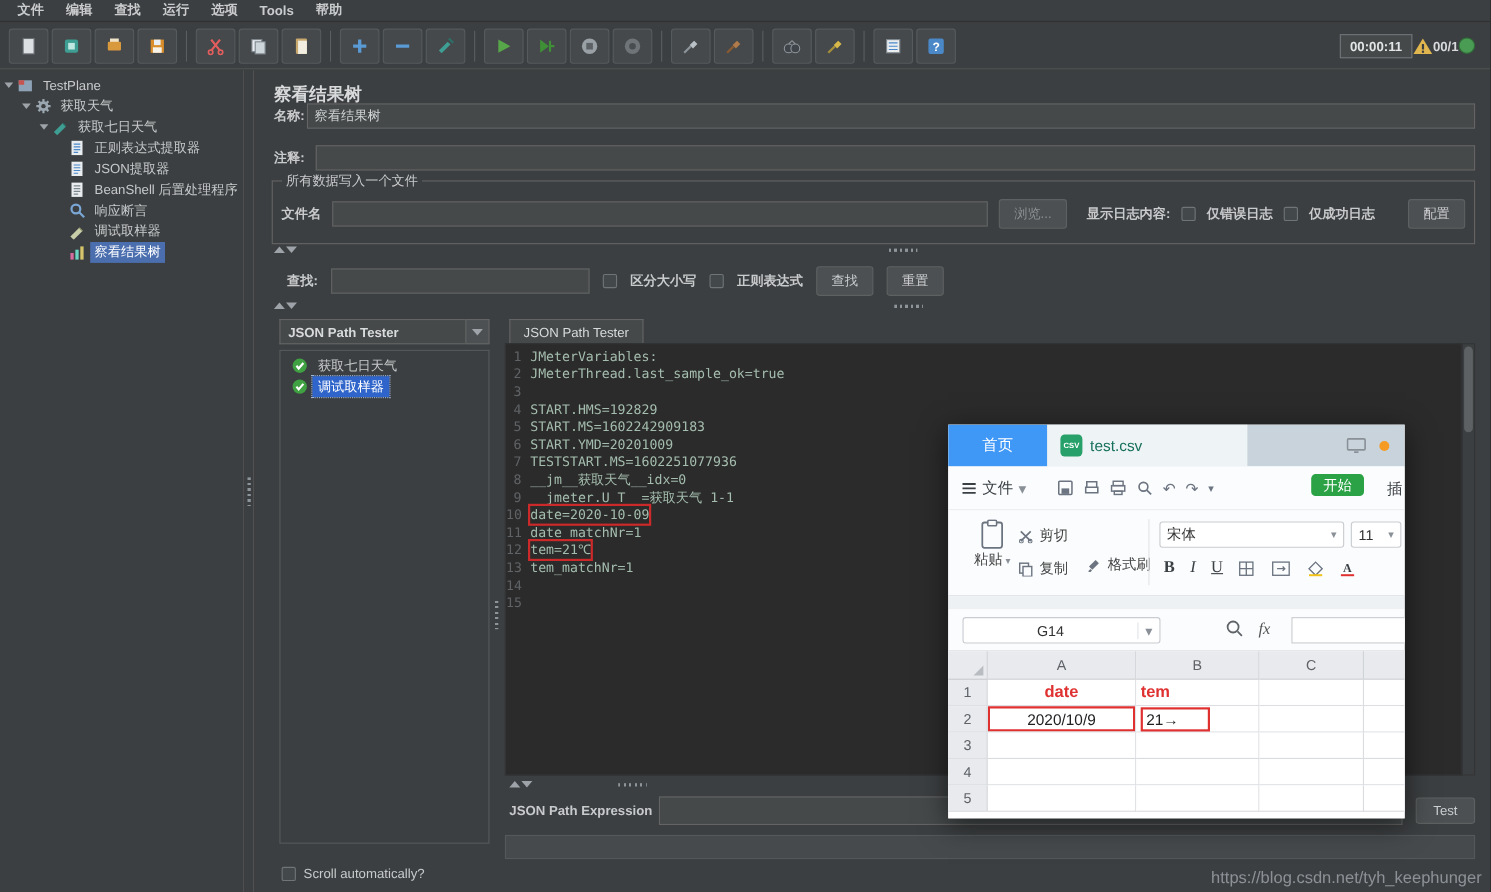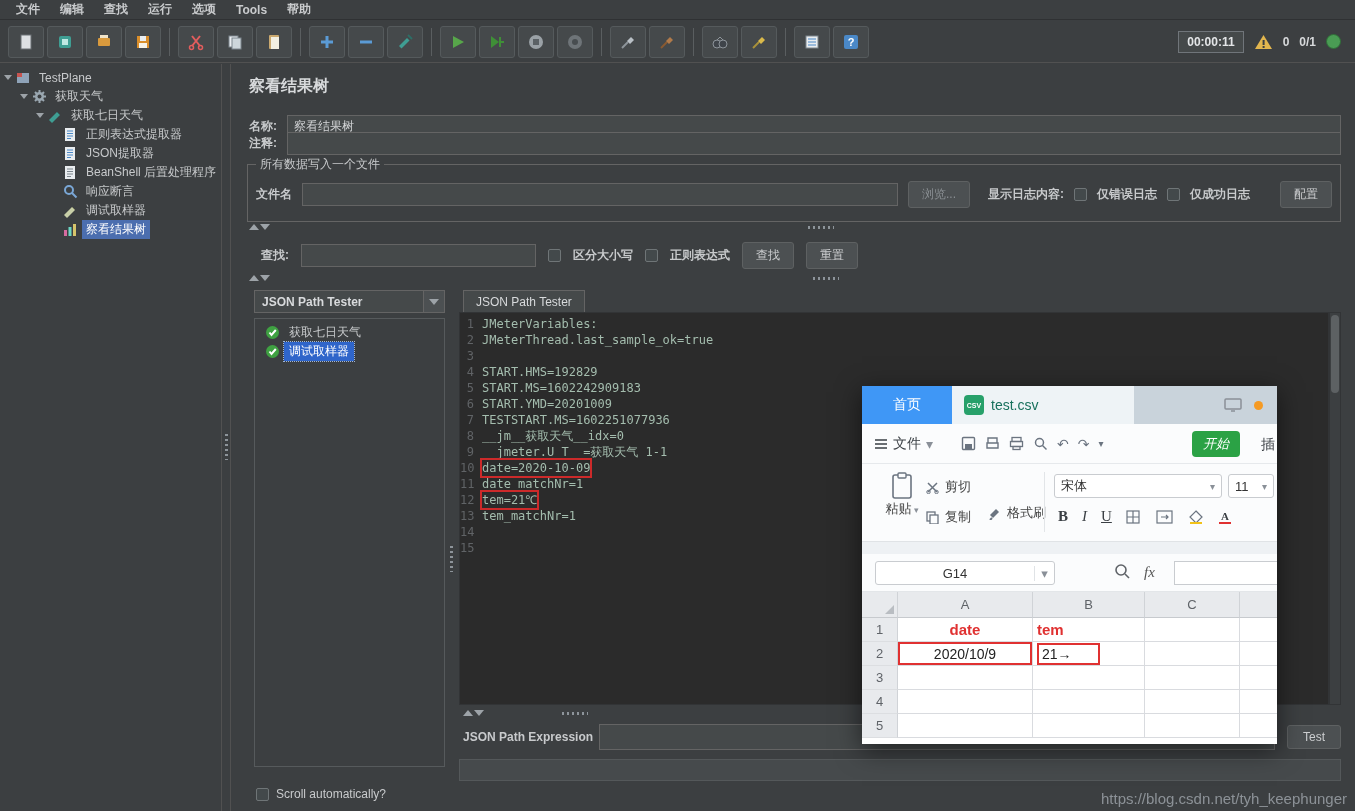--- a/index.html
+++ b/index.html
@@ -14,21 +14,21 @@
     background:#3c3f41; border-bottom:1px solid #2f3133;
     display:flex; align-items:center; padding-left:6px; }
   .mitem { color:#c9cbcd; font-weight:bold; padding:0 10px; cursor:default; }
   
   .toolbar { position:absolute; left:0; top:21px; right:0; height:42px;
     background:#3c3f41; border-bottom:1px solid #515151;
     display:flex; align-items:center; padding:0 8px; gap:3px; }
   .tbtn { width:36px; height:32px; border-radius:3px; background:#45494b;
     border:1px solid #555a5c; display:flex; align-items:center; justify-content:center; }
   .tsep { width:1px; height:28px; background:#5a5e60; margin:0 5px; }
-  .tb-right { margin-left:auto; display:flex; align-items:center; gap:10px; padding-right:6px; }
+  .tb-right { margin-left:auto; display:flex; align-items:center; padding-right:6px; }
   .timerbox { border:1px solid #70757a; background:#45494a; color:#e3e5e7;
     padding:3px 8px; font-weight:bold; }
   .count { color:#d7d9db; font-weight:bold; }
   .globe { width:15px; height:15px; border-radius:50%; background:#4a9c54;
     border:1px solid #2f6e38; }
   
   .treepanel { position:absolute; left:0; top:64px; width:222px; bottom:0;
     background:#3c3f41; border-right:1px solid #515151; padding-top:4px; }
   .trow { height:19px; display:flex; align-items:center; white-space:nowrap; cursor:default; }
   .trow .lbl { padding:1px 4px; color:#c7c9cb; }
@@ -115,22 +115,22 @@
     gap:7px; padding-left:12px; color:#17705c; font-size:14px; }
   .csvbadge { width:20px; height:20px; border-radius:4px; background:#27a06a; color:#fff;
     font-size:7px; font-weight:bold; display:flex; align-items:center; justify-content:center; }
   .wtab-rest { flex:1; display:flex; align-items:center; justify-content:flex-end;
     gap:12px; padding-right:14px; }
   .dot-org { width:9px; height:9px; border-radius:50%; background:#f59a23; }
   .wmenurow { position:absolute; left:0; top:38px; right:0; height:40px; background:#fbfcfd;
     border-bottom:1px solid #e6e9ec; display:flex; align-items:center; padding:0 12px; }
   .wfile { display:flex; align-items:center; gap:5px; color:#3a3f44; font-size:14px; }
   .wicons { display:flex; align-items:center; gap:9px; margin-left:28px; color:#6b7480; }
-  .wstart { position:absolute; left:330px; top:45px; width:48px; height:26px; border-radius:4px;
-    background:#2ba245; color:#fff; font-size:13px; display:flex; align-items:center; justify-content:center;font-style:italic; }
+  .wstart { position:absolute; left:330px; top:45px; width:48px; height:20px; border-radius:4px;
+    background:#2ba245; color:#fff; font-size:13px; display:flex; align-items:center; justify-content:center; }
   .wins { position:absolute; left:399px; top:50px; color:#3a3f44; font-size:14px; }
   .wribbon { position:absolute; left:0; top:78px; right:0; height:78px; background:#fbfcfd;
     border-bottom:1px solid #e0e3e6; }
   .wpaste { position:absolute; left:20px; top:8px; width:40px; text-align:center; color:#444; }
   .wclip { display:flex; gap:6px; align-items:center; color:#444; }
   .wcutcopy { position:absolute; left:64px; top:14px; display:flex; flex-direction:column; gap:12px; }
   .wfmt { position:absolute; left:126px; top:40px; }
   .wrsep { position:absolute; left:182px; top:8px; width:1px; height:60px; background:#e2e5e8; }
   .wselect { position:absolute; height:24px; border:1px solid #c9ccd0; border-radius:3px;
     background:#fff; display:flex; align-items:center; padding:0 6px; justify-content:space-between; color:#333; }
@@ -461,21 +461,21 @@
           </svg>
         </span>
       <span class="lbl">察看结果树</span>
     </div>
   </div>
   <div class="vsplit"></div>
 
   <div class="main">
     <div class="ptitle">察看结果树</div>
 
-    <div class="frow" style="left:18px; right:14px; top:51px; gap:10px;">
+    <div class="frow" style="left:18px; right:14px; top:30px; gap:2px;">
       <span class="flabel">名称:</span>
       <div class="tin" style="flex:1;">察看结果树</div>
     </div>
     <div class="frow" style="left:18px; right:14px; top:68px; gap:10px;">
       <span class="flabel">注释:</span>
       <div class="tin" style="flex:1;"></div>
     </div>
 
     <fieldset class="fgroup">
       <legend>所有数据写入一个文件</legend>

